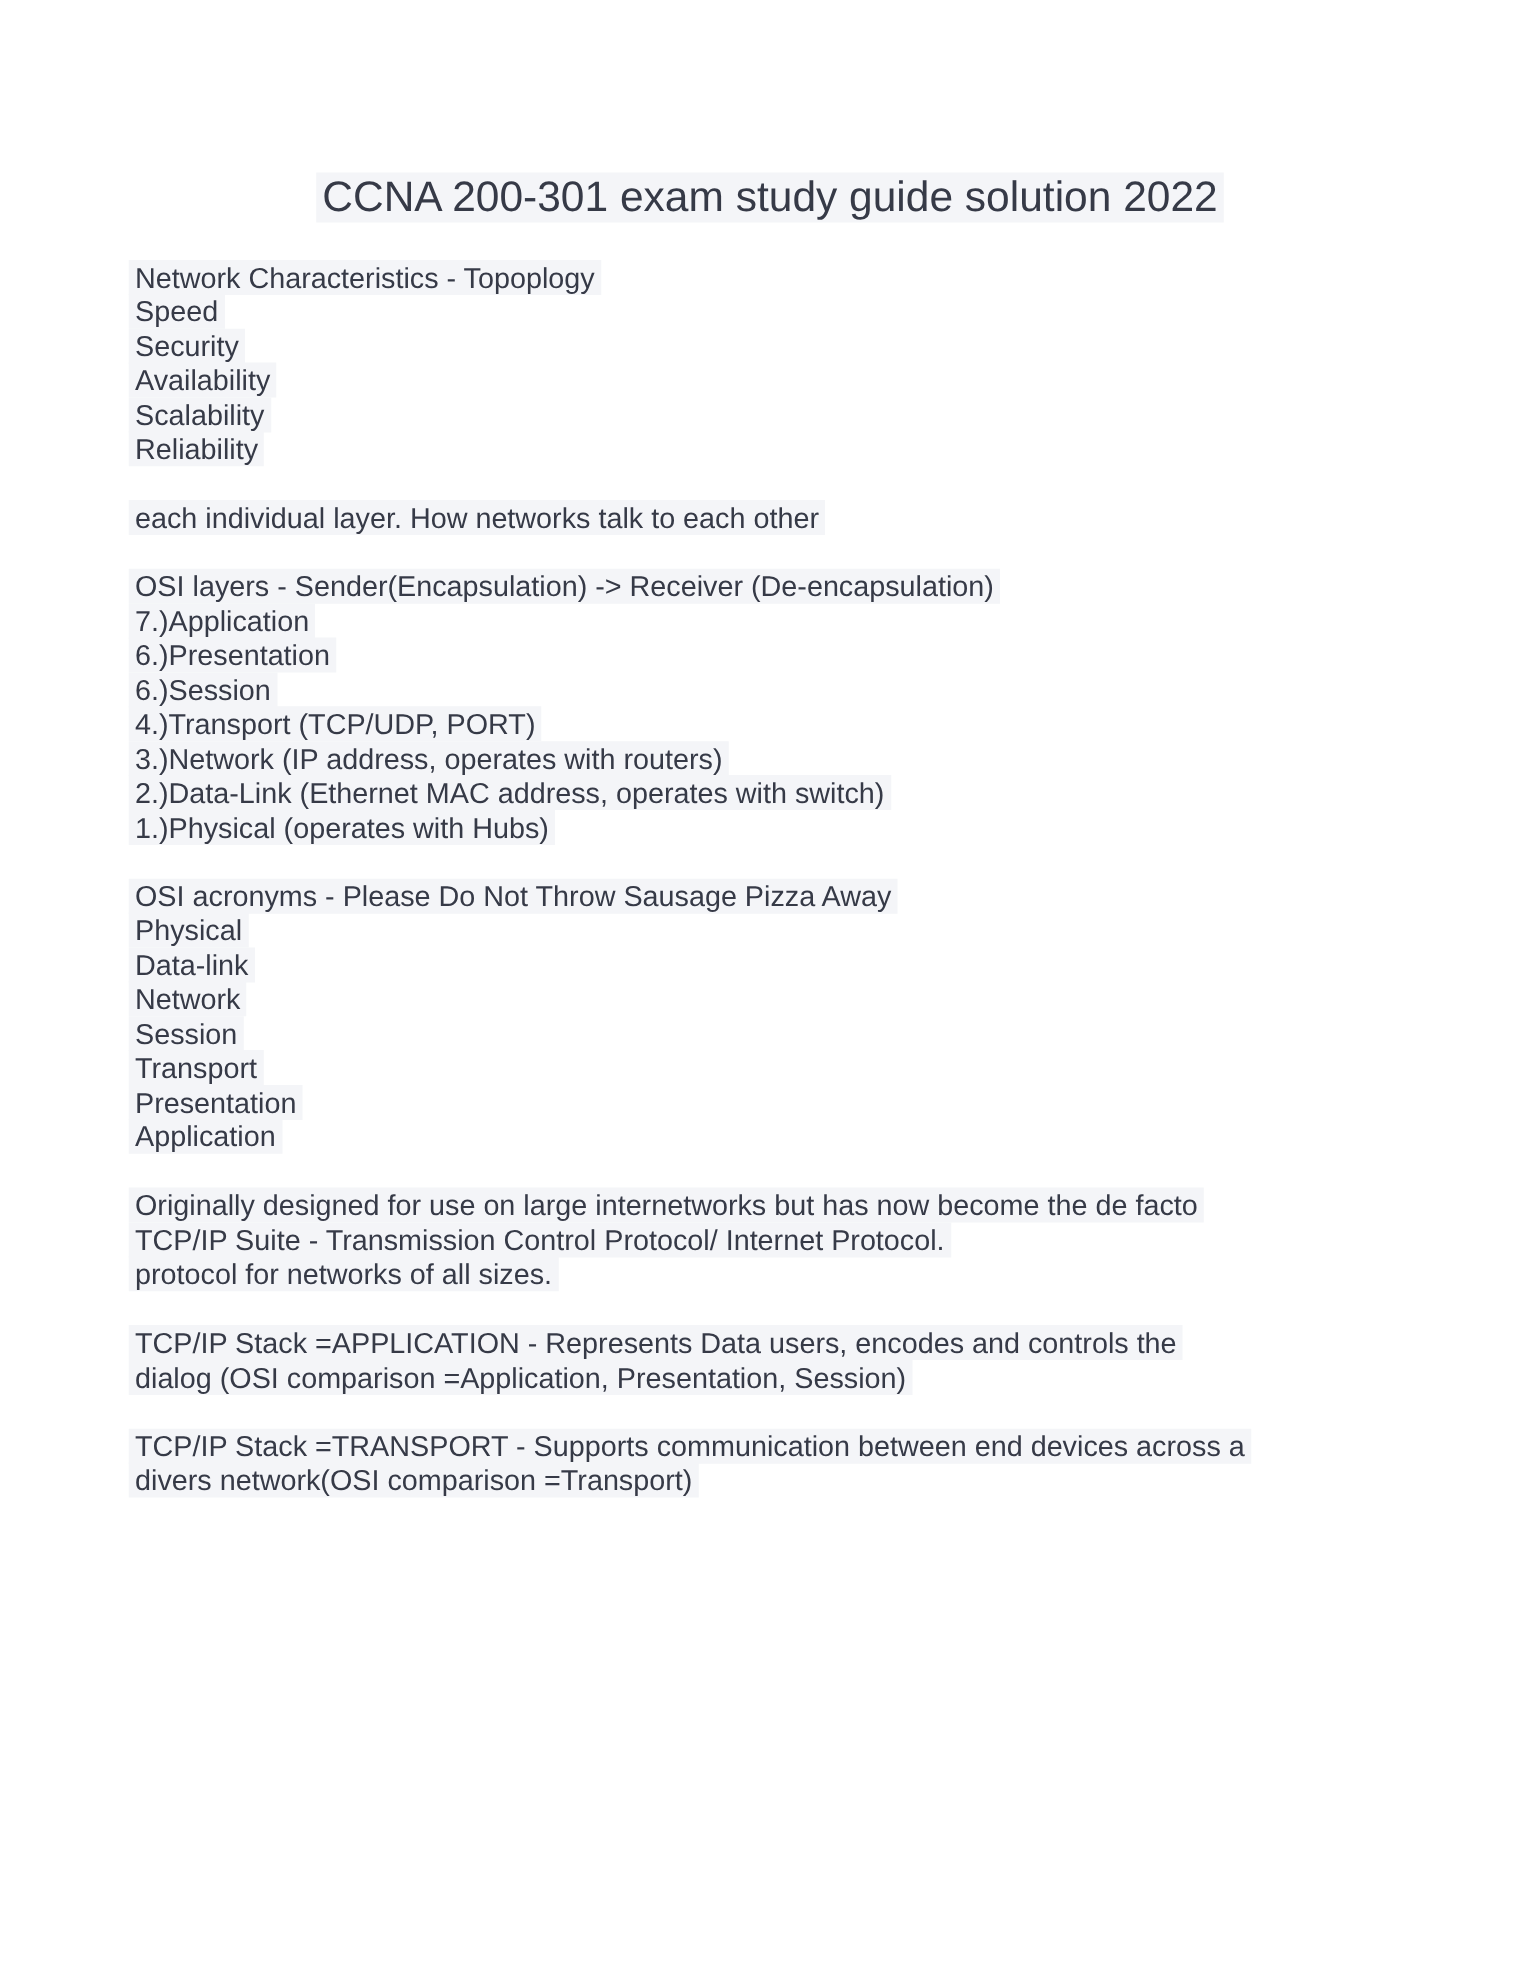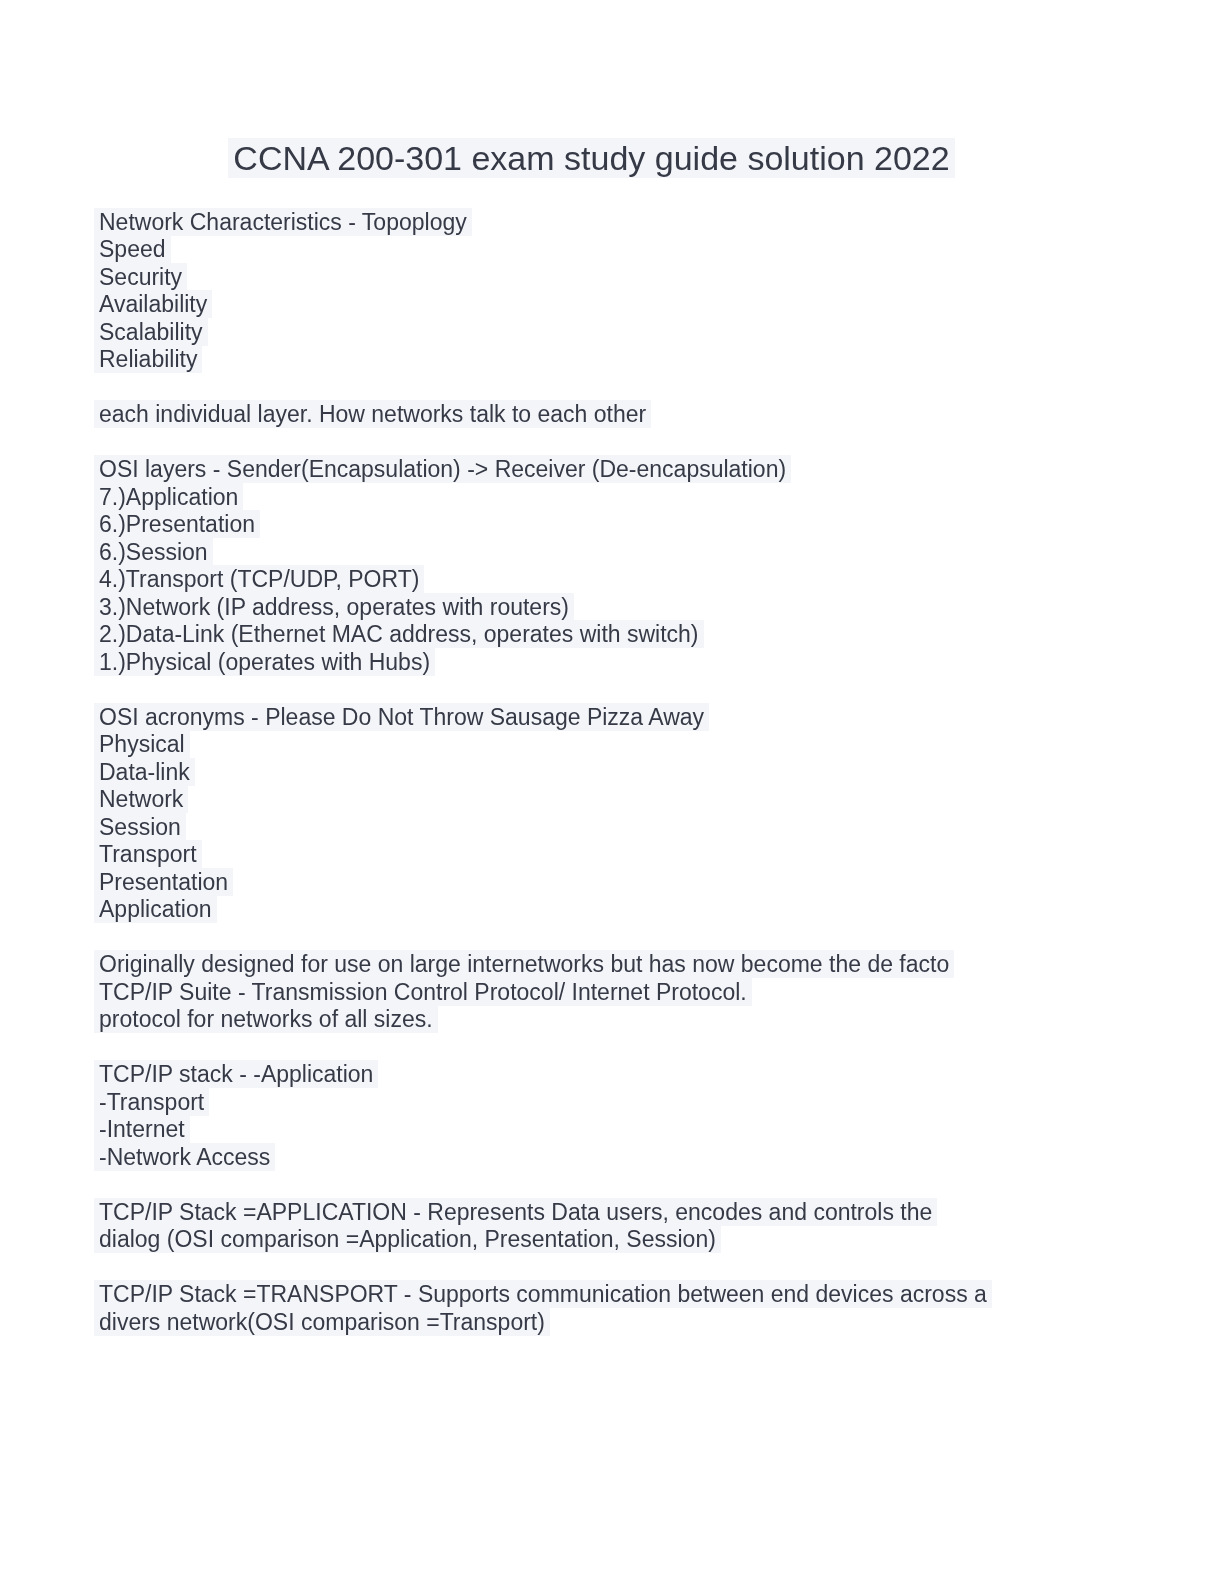--- a/index.html
+++ b/index.html
@@ -12,40 +12,39 @@
     width: 1224px;
     height: 1584px;
     background: #ffffff;
     overflow: hidden;
     font-family: "Liberation Sans", sans-serif;
     font-size: 23px;
     line-height: 27.5px;
     color: var(--text-color, #363a47);
   }
   .content {
-    padding-left: 59px;
+    padding-left: 108px;
     padding-right: 100px;
   }
   .title {
     font-size: 34px;
     line-height: 46px;
     font-weight: 400;
     text-align: center;
     margin: 0;
     margin-top: 135px;
     margin-bottom: 27.5px;
     white-space: nowrap;
   }
   .para {
     margin: 0 0 27.5px 0;
   }
   .line {
     white-space: nowrap;
     height: 27.5px;
-    margin-left: 40px;
   }
   .hl {
     background: var(--highlight-color, #f4f5f8);
     padding: 1px 5px;
     margin: 0 -5px;
   }
 </style>
 </head>
 <body style="background: rgb(255, 255, 255);">
 
@@ -83,26 +82,20 @@
           <div class="line"><span class="hl">Transport</span></div>
           <div class="line"><span class="hl">Presentation</span></div>
           <div class="line"><span class="hl">Application</span></div>
         </div>
         <div class="para">
           <div class="line"><span class="hl">Originally designed for use on large internetworks but has now become the de facto</span></div>
           <div class="line"><span class="hl">TCP/IP Suite - Transmission Control Protocol/ Internet Protocol.</span></div>
           <div class="line"><span class="hl">protocol for networks of all sizes.</span></div>
         </div>
         <div class="para">
-          <div class="line"><span class="hl">TCP/IP stack - -Application</span></div>
-          <div class="line"><span class="hl">-Transport</span></div>
-          <div class="line"><span class="hl">-Internet</span></div>
-          <div class="line"><span class="hl">-Network Access</span></div>
-        </div>
-        <div class="para">
           <div class="line"><span class="hl">TCP/IP Stack =APPLICATION - Represents Data users, encodes and controls the</span></div>
           <div class="line"><span class="hl">dialog (OSI comparison =Application, Presentation, Session)</span></div>
         </div>
         <div class="para">
           <div class="line"><span class="hl">TCP/IP Stack =TRANSPORT - Supports communication between end devices across a</span></div>
           <div class="line"><span class="hl">divers network(OSI comparison =Transport)</span></div>
         </div>
       </div>
   </div>
 </div>

